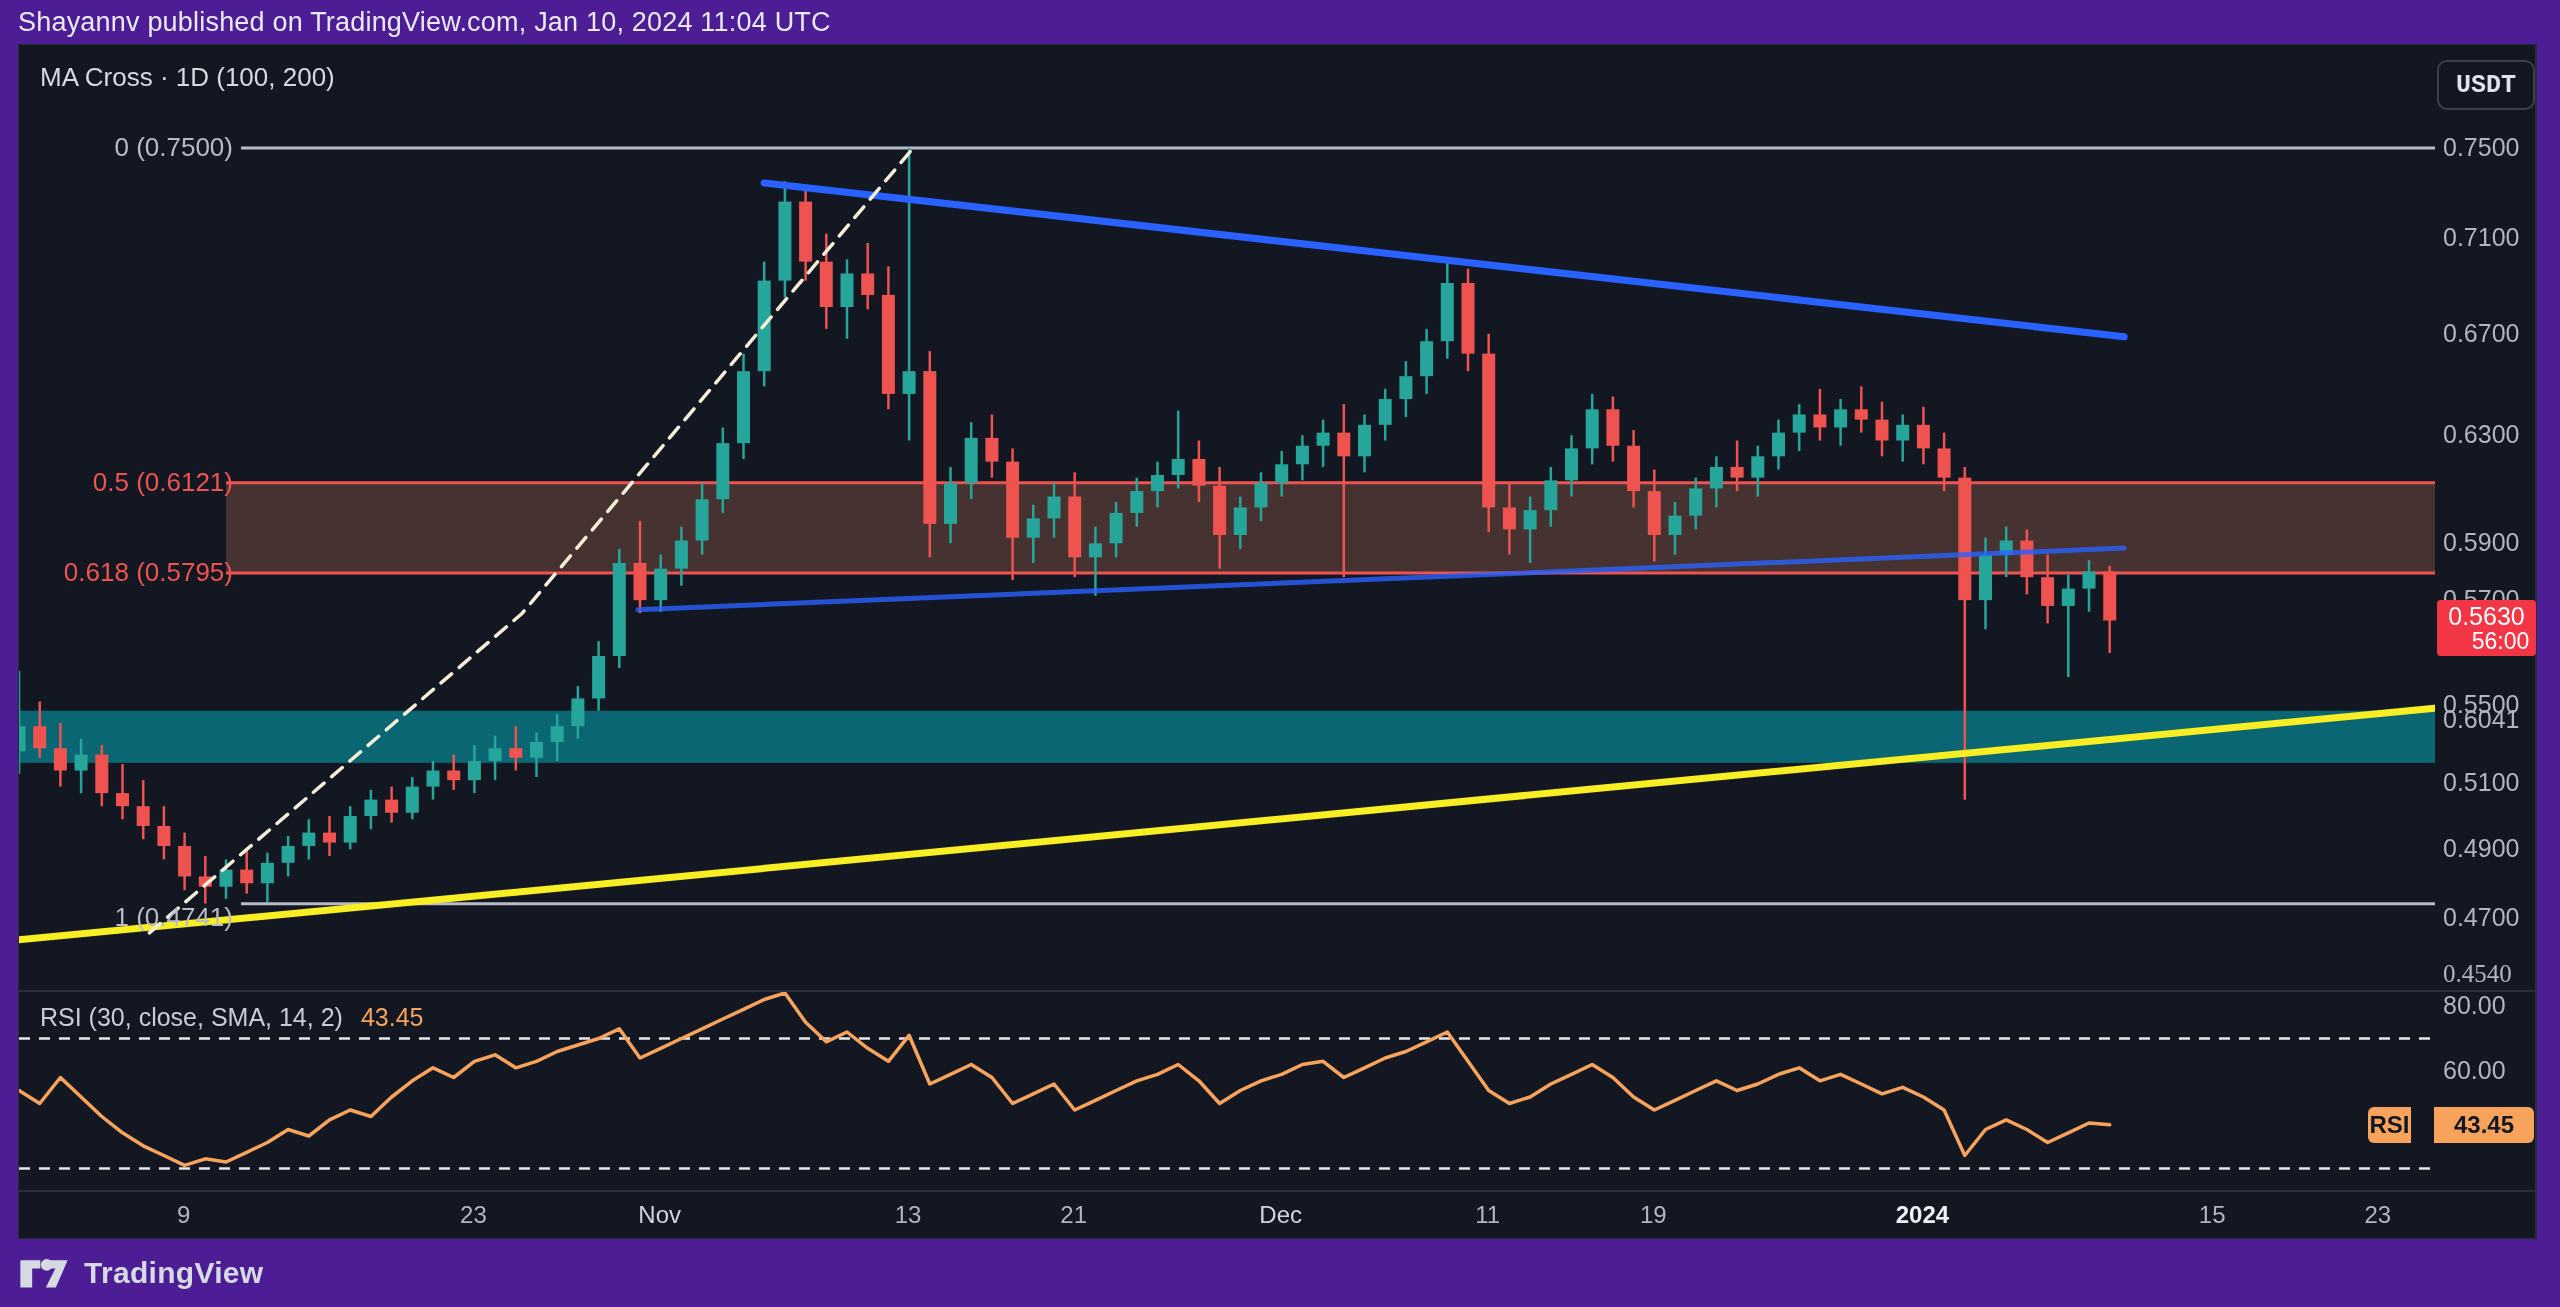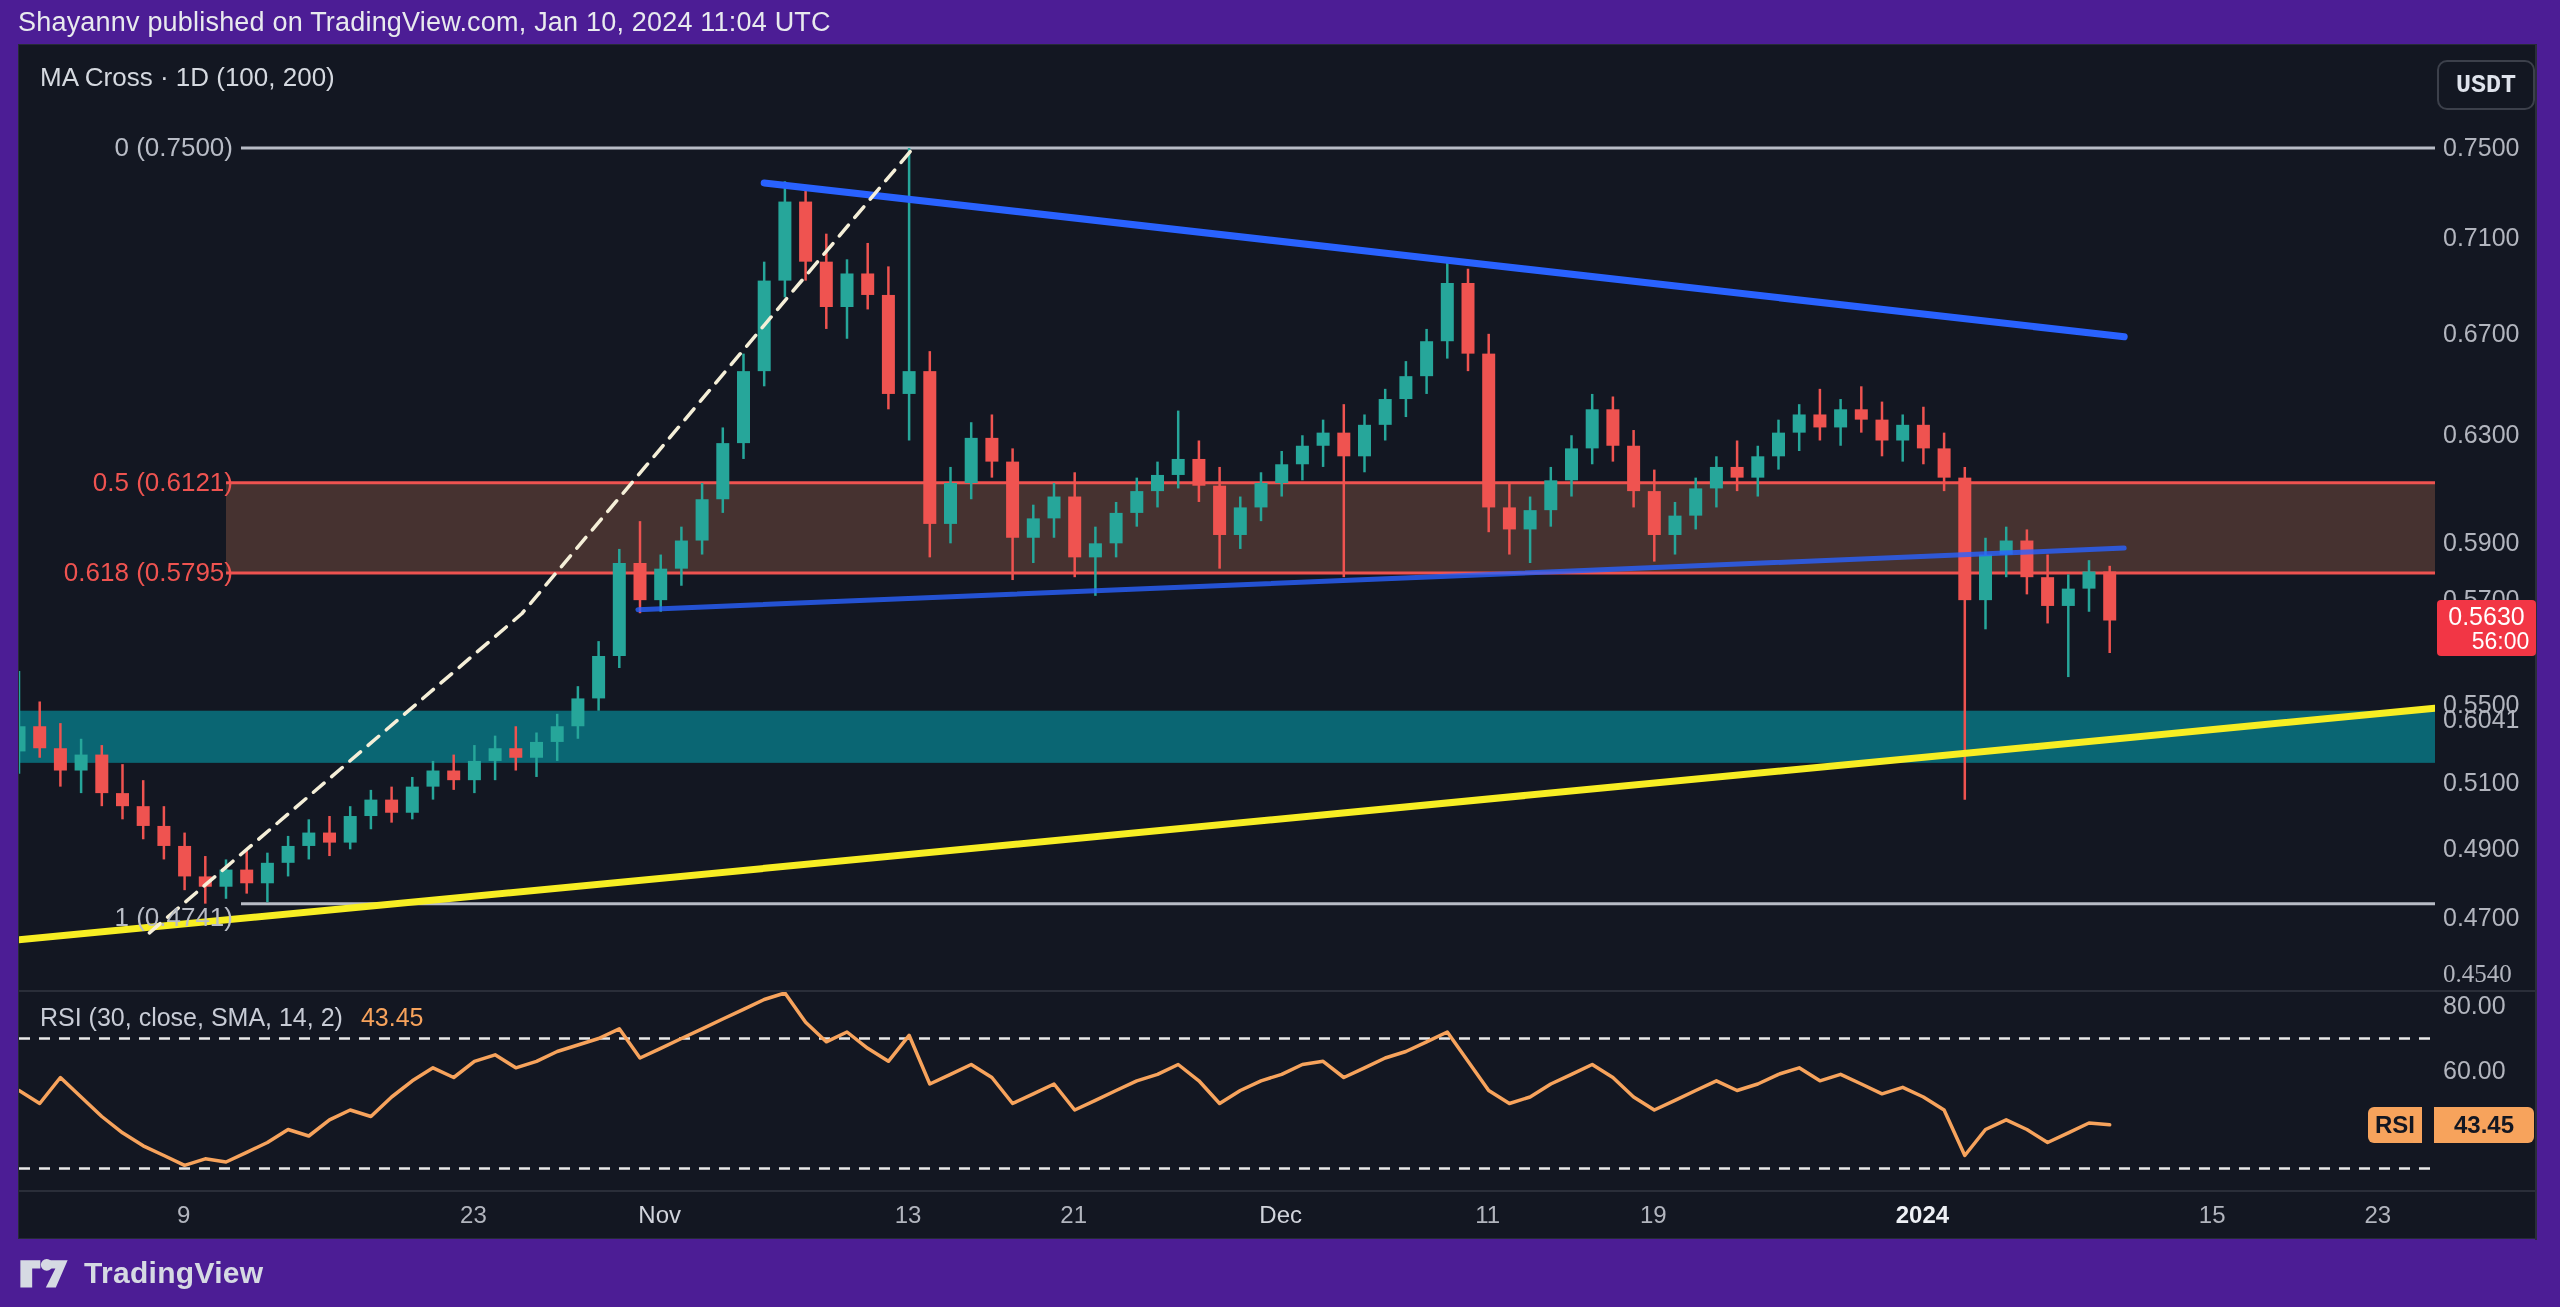--- a/index.html
+++ b/index.html
@@ -24,21 +24,21 @@
        color:#b2b5be;font-size:24px;white-space:nowrap;}
   .t-tick.month{color:#d1d4dc;}
   .t-tick.bold{color:#eef0f5;font-weight:700;}
   .price-badge{position:absolute;left:2437px;top:600px;width:99px;height:56px;
        background:#f23645;border-radius:4px;color:#fff;text-align:center;
        display:flex;flex-direction:column;justify-content:center;line-height:1.05;}
   .price-badge .p{font-size:25px;} .price-badge .c{font-size:23px;padding-left:28px;}
   .rsi-row{position:absolute;left:40px;top:1017px;transform:translateY(-50%);
        font-size:25px;white-space:nowrap;}
   .rsi-row .n{color:#c8ccd6;} .rsi-row .v{color:#f7a35c;margin-left:18px;}
-  .rsi-name-badge{position:absolute;left:2368px;top:1107px;width:54px;height:36px;
+  .rsi-name-badge{position:absolute;left:2368px;top:1107px;width:43px;height:36px;
        background:#f7a35c;border-radius:6px 0 0 6px;color:#131722;font-size:24px;
        font-weight:600;display:flex;align-items:center;justify-content:center;}
   .rsi-val-badge{position:absolute;left:2434px;top:1107px;width:100px;height:36px;
        background:#f7a35c;border-radius:0 6px 6px 0;color:#131722;font-size:24px;
        font-weight:600;display:flex;align-items:center;justify-content:center;}
   .footer{position:absolute;left:0;top:1239px;width:2560px;height:68px;
        display:flex;align-items:center;}
   .tv-wordmark{color:#d6dae3;font-size:30px;font-weight:600;margin-left:14px;letter-spacing:.3px;}
   .tv-mark{margin-left:18px;}
 </style>

